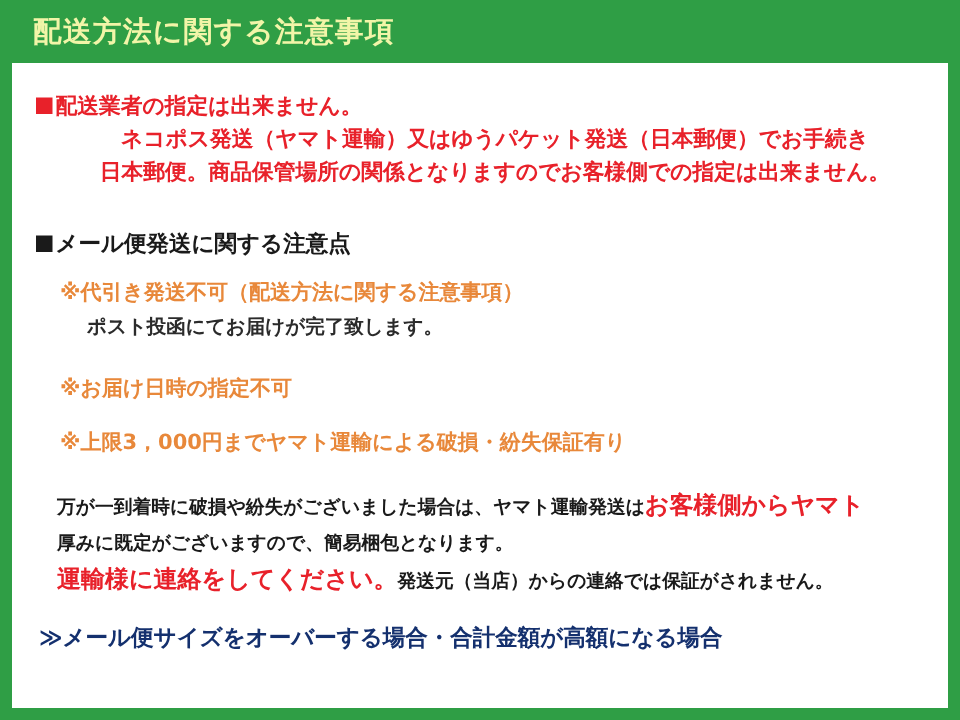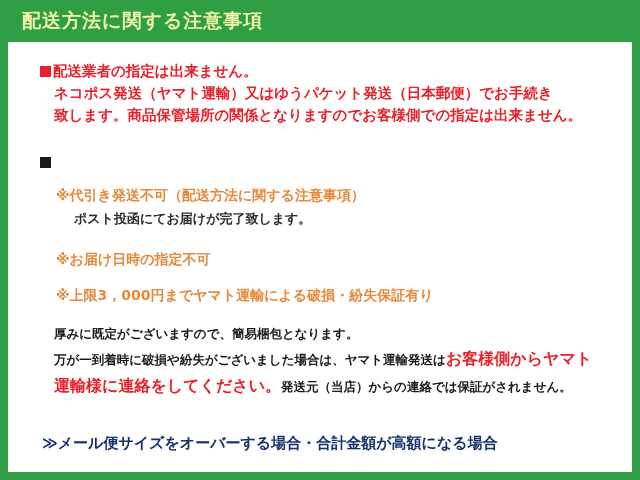--- a/index.html
+++ b/index.html
@@ -42,38 +42,38 @@
     position: absolute;
     left: 8px;
     top: 42px;
     right: 8px;
     bottom: 8px;
     background: #ffffff;
     box-sizing: border-box;
     overflow: hidden;
   }
   .panel-inner {
-    padding: 10px 10px 0 28px;
+    padding: 10px 10px 0 12px;
   }
 
   
   .block { margin: 0; }
 
   .line { white-space: nowrap; }
 
   
   .sec-red {
     color: #e8212a;
     font-weight: bold;
     font-size: 14.5px;
     line-height: 1.52;
     margin-top: 8px;
     padding-left: 4px;
   }
-  .sec-red .hang { padding-left: 14px; }
+  .sec-red .hang { padding-left: 14px; text-align: center; }
 
   .bullet-sq {
     display: inline-block;
     width: 11px;
     height: 11px;
     margin-right: 2px;
     vertical-align: -1px;
   }
   .bullet-red { background: #e8212a; }
   .bullet-black { background: #1a1a1a; }
@@ -134,21 +134,21 @@
     margin-top: 10px;
     line-height: 1.4;
   }
 
   
   .blue-head {
     color: #14306e;
     font-size: 15px;
     font-weight: bold;
     padding-left: 6px;
-    margin-top: 33px;
+    margin-top: 15px;
     line-height: 1.4;
   }
   .chev { letter-spacing: -1px; margin-right: 1px; }
 </style>
 </head>
 <body>
 
 <div class="notice">
 
   <div class="header-band">
@@ -156,37 +156,37 @@
   </div>
 
   <div class="panel">
     <div class="panel-inner">
 
       <div class="sec-red block">
         <div class="line">
           <span class="bullet-sq bullet-red"></span><span>配送業者の指定は出来ません。</span>
         </div>
         <div class="line hang">ネコポス発送（ヤマト運輸）又はゆうパケット発送（日本郵便）でお手続き</div>
-        <div class="line hang">致します。商品保管場所の関係となりますのでお客様側での指定は出来ません。</div>
+        <div class="line hang">日本郵便。商品保管場所の関係となりますのでお客様側での指定は出来ません。</div>
       </div>
 
       <div class="sec-head-black block">
-        <span class="bullet-sq bullet-black"></span>
+        <span class="bullet-sq bullet-black"></span><span>メール便発送に関する注意点</span>
       </div>
 
       <div class="orange-line orange-1">※代引き発送不可（配送方法に関する注意事項）</div>
       <div class="subnote">ポスト投函にてお届けが完了致します。</div>
 
       <div class="orange-line orange-2">※お届け日時の指定不可</div>
 
       <div class="orange-line orange-3">※上限3，000円までヤマト運輸による破損・紛失保証有り</div>
 
       <div class="para-mixed block">
+        <div class="line"><span>万が一到着時に破損や紛失がございました場合は、ヤマト運輸発送は</span><span class="em-red">お客様側からヤマト</span></div>
         <div class="line">厚みに既定がございますので、簡易梱包となります。</div>
-        <div class="line"><span>万が一到着時に破損や紛失がございました場合は、ヤマト運輸発送は</span><span class="em-red">お客様側からヤマト</span></div>
         <div class="line"><span class="em-red">運輸様に連絡をしてください。</span><span>発送元（当店）からの連絡では保証がされません。</span></div>
       </div>
 
 
       <div class="blue-head block">
         <span class="chev">≫</span><span>メール便サイズをオーバーする場合・合計金額が高額になる場合</span>
       </div>
 
     </div>
   </div>

